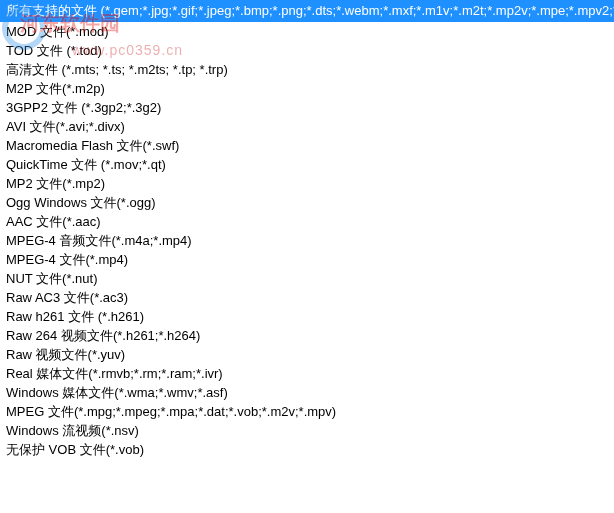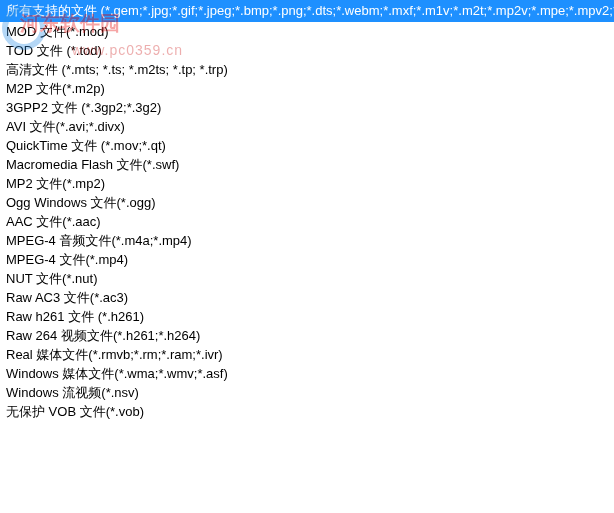--- a/index.html
+++ b/index.html
@@ -74,33 +74,35 @@
   <span>所有支持的文件 (*.gem;*.jpg;*.gif;*.jpeg;*.bmp;*.png;*.dts;*.webm;*.mxf;*.m1v;*.m2t;*.mp2v;*.mpe;*.mpv2;*.o</span>
 </div>
 
 <div class="list" id="list">
     <div class="item">MOD 文件(*.mod)</div>
     <div class="item">TOD 文件 (*.tod)</div>
     <div class="item">高清文件 (*.mts; *.ts; *.m2ts; *.tp; *.trp)</div>
     <div class="item">M2P 文件(*.m2p)</div>
     <div class="item">3GPP2 文件 (*.3gp2;*.3g2)</div>
     <div class="item">AVI 文件(*.avi;*.divx)</div>
+    <div class="item">Macromedia Flash 文件(*.swf)</div>
     <div class="item">QuickTime 文件 (*.mov;*.qt)</div>
-    <div class="item">Macromedia Flash 文件(*.swf)</div>
     <div class="item">MP2 文件(*.mp2)</div>
     <div class="item">Ogg  Windows 文件(*.ogg)</div>
     <div class="item">AAC 文件(*.aac)</div>
     <div class="item">MPEG-4 音频文件(*.m4a;*.mp4)</div>
     <div class="item">MPEG-4 文件(*.mp4)</div>
     <div class="item">NUT 文件(*.nut)</div>
     <div class="item">Raw AC3 文件(*.ac3)</div>
     <div class="item">Raw h261 文件 (*.h261)</div>
     <div class="item">Raw 264 视频文件(*.h261;*.h264)</div>
+    <div class="item">Raw 视频文件(*.yuv)</div>
     <div class="item">Real 媒体文件(*.rmvb;*.rm;*.ram;*.ivr)</div>
     <div class="item">Windows 媒体文件(*.wma;*.wmv;*.asf)</div>
+    <div class="item">MPEG 文件(*.mpg;*.mpeg;*.mpa;*.dat;*.vob;*.m2v;*.mpv)</div>
     <div class="item">Windows 流视频(*.nsv)</div>
     <div class="item">无保护 VOB 文件(*.vob)</div>
   </div>
 
 <div class="watermark">
   <div class="wm-circle"></div>
   <div class="wm-text">河东软件园</div>
   <div class="wm-url">www.pc0359.cn</div>
 </div>
 

